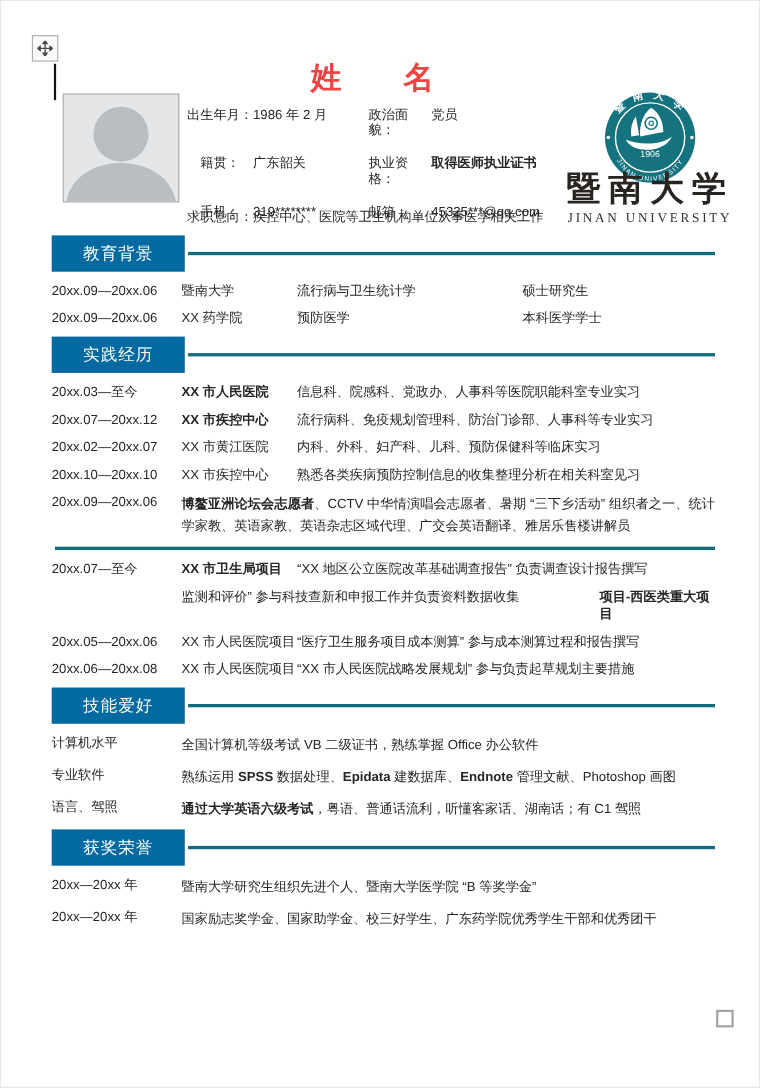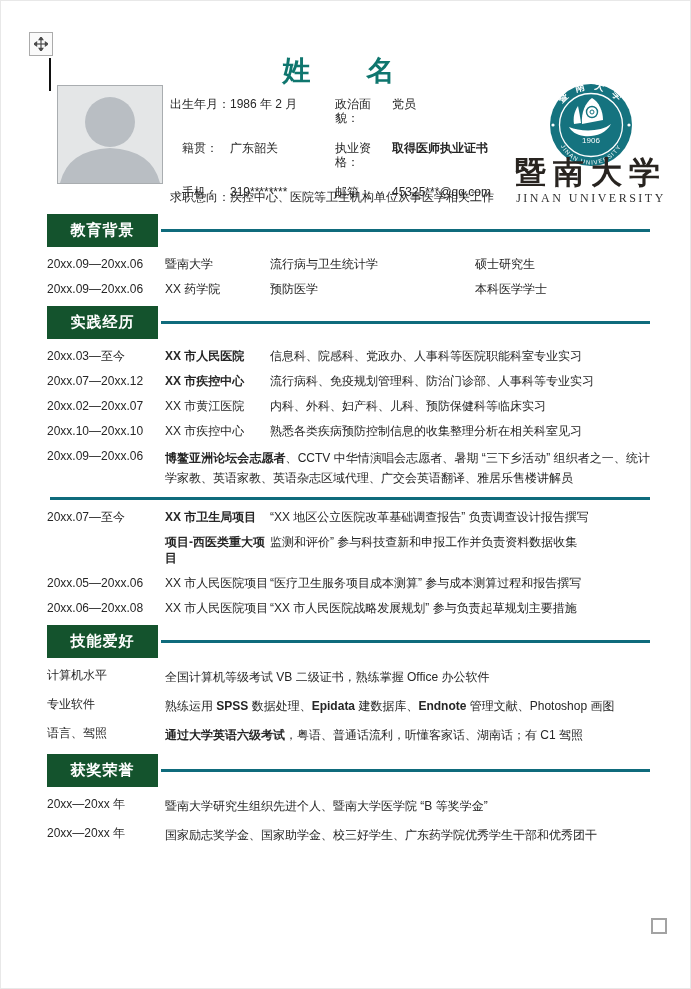--- a/index.html
+++ b/index.html
@@ -7,21 +7,21 @@
         font-family:"Liberation Sans","DejaVu Sans",sans-serif;color:#262626;
         box-shadow:inset 0 0 0 1px #e8e8e8;}
   
   .move-handle{position:absolute;left:29px;top:32px;width:22px;height:22px;background:#fafafa;
                border:1px solid #ababab;display:flex;align-items:center;justify-content:center;cursor:move;}
   .caret{position:absolute;left:49px;top:58px;width:2px;height:33px;background:#111;}
   .corner-square{position:absolute;left:651px;top:918px;width:12px;height:12px;border:2px solid #a3a3a3;background:#fff;}
   
   .name-title{position:absolute;left:0;top:52px;width:691px;text-align:center;
               font-family:"DejaVu Serif","Liberation Serif",serif;font-weight:700;
-              font-size:28px;letter-spacing:14px;color:#0f766e;}
+              font-size:28px;letter-spacing:14px;color:#ef4444;}
   .photo{position:absolute;left:57px;top:85px;width:104px;height:97px;background:#e4e6e7;border:1px solid #a9adb0;}
   .info{position:absolute;left:170px;top:97px;width:355px;font-size:12px;}
   .info-row{display:flex;margin-bottom:16px;line-height:14px;}
   .il1{width:60px;flex:none;text-align:center;}
   .iv1{width:105px;flex:none;}
   .il2{width:57px;flex:none;}
   .iv2{flex:1;}
   .vbold{font-weight:700;}
   .objective{position:absolute;left:170px;top:190px;font-size:12px;line-height:15px;width:360px;}
   
@@ -30,22 +30,22 @@
   .logo-cn{position:absolute;left:0;top:76px;width:172px;text-align:center;
            font-family:"DejaVu Serif","Liberation Serif",serif;font-weight:700;
            font-size:31px;letter-spacing:7px;color:#282420;line-height:34px;}
   .logo-en{position:absolute;left:0;top:112px;width:172px;text-align:center;
            font-family:"Liberation Serif","DejaVu Serif",serif;font-size:12px;
            letter-spacing:2.5px;color:#333;}
   
   .sections{position:absolute;left:47px;top:214px;width:603px;}
   .section{margin-bottom:4px;}
   .sec-head{display:flex;align-items:center;margin-bottom:9px;}
-  .sec-badge{width:111px;height:33px;background:#14532d;color:#fff;display:flex;align-items:center;
-             justify-content:center;font-size:15px;font-weight:700;letter-spacing:1px;flex:none;}
+  .sec-badge{width:121px;height:33px;background:#0369a1;color:#fff;display:flex;align-items:center;
+             justify-content:center;font-size:15px;font-weight:400;letter-spacing:1px;flex:none;}
   .sec-line{flex:1;height:3px;background:#0f6b7c;margin-left:3px;}
   .row{display:flex;margin-bottom:9px;font-size:12px;line-height:16px;}
   .cell{white-space:normal;}
   .c-date{width:118px;flex:none;}
   .c-label{width:118px;flex:none;}
   .c-org{width:105px;flex:none;}
   .c-desc{flex:1;}
   .c-degree{width:175px;flex:none;}
   .c-wide{flex:1;text-align:justify;line-height:20px;}
   .b{font-weight:700;}
@@ -183,22 +183,22 @@
         <div class="sec-head">
           <div class="sec-line"></div>
         </div>
         <div class="row">
           <div class="cell c-date"><span>20xx.07—至今</span></div>
           <div class="cell c-org"><span class="b">XX 市卫生局项目</span></div>
           <div class="cell c-desc"><span>“XX 地区公立医院改革基础调查报告” 负责调查设计报告撰写</span></div>
         </div>
         <div class="row">
           <div class="cell c-date"><span></span></div>
+          <div class="cell c-desc"><span>监测和评价” 参与科技查新和申报工作并负责资料数据收集</span></div>
           <div class="cell c-org"><span class="b">项目-西医类重大项目</span></div>
-          <div class="cell c-desc"><span>监测和评价” 参与科技查新和申报工作并负责资料数据收集</span></div>
         </div>
         <div class="row">
           <div class="cell c-date"><span>20xx.05—20xx.06</span></div>
           <div class="cell c-org"><span>XX 市人民医院项目</span></div>
           <div class="cell c-desc"><span>“医疗卫生服务项目成本测算” 参与成本测算过程和报告撰写</span></div>
         </div>
         <div class="row">
           <div class="cell c-date"><span>20xx.06—20xx.08</span></div>
           <div class="cell c-org"><span>XX 市人民医院项目</span></div>
           <div class="cell c-desc"><span>“XX 市人民医院战略发展规划” 参与负责起草规划主要措施</span></div>

